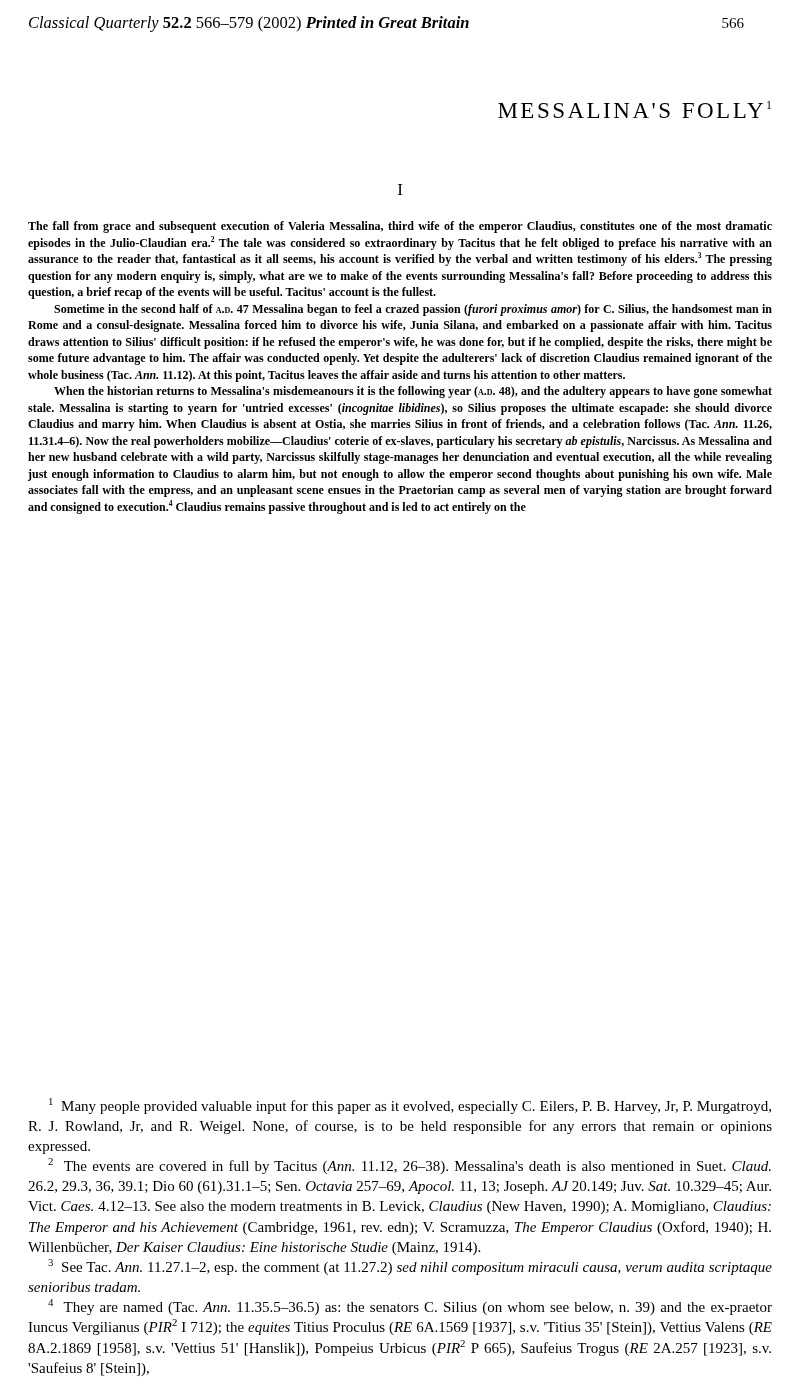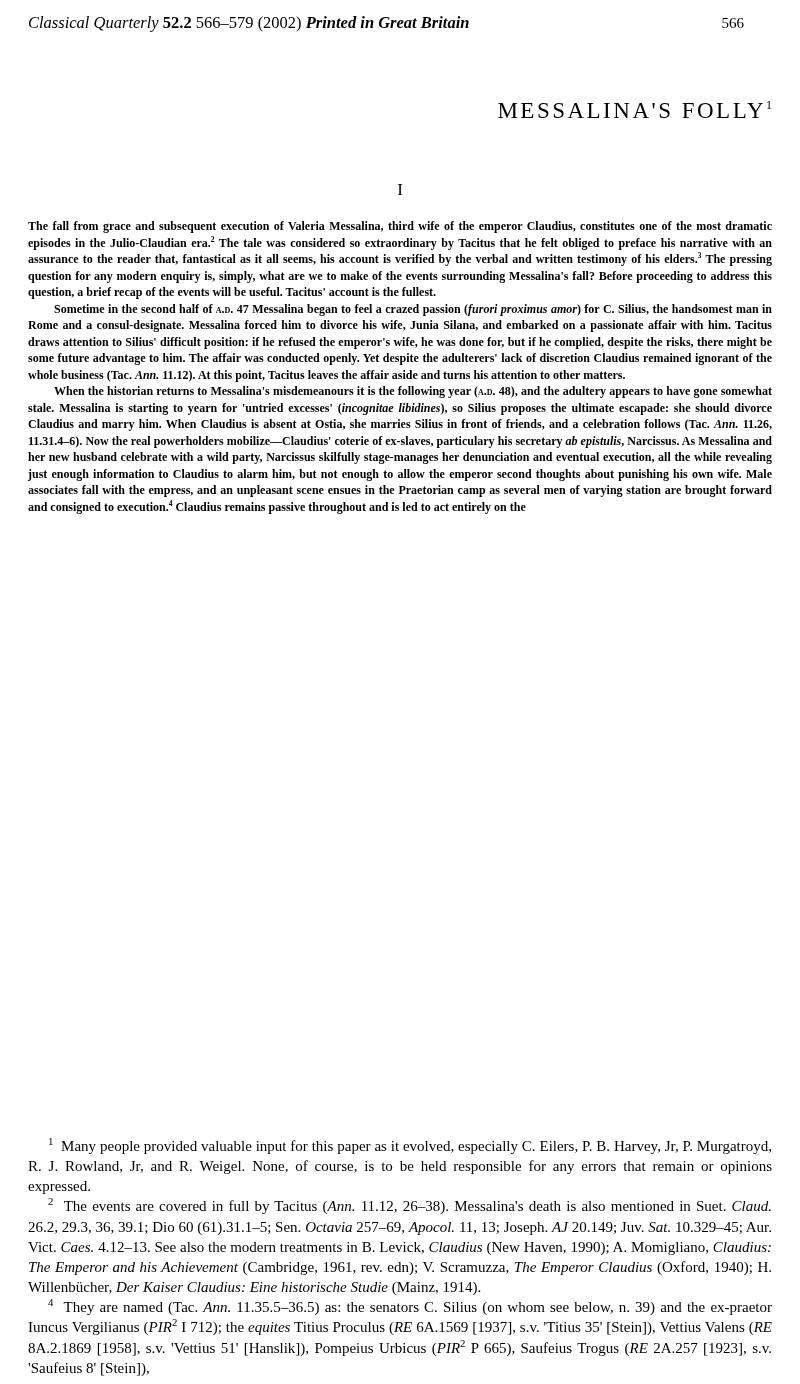--- a/index.html
+++ b/index.html
@@ -140,16 +140,17 @@
   <div class="body-text">
     <p>The fall from grace and subsequent execution of Valeria Messalina, third wife of the emperor Claudius, constitutes one of the most dramatic episodes in the Julio-Claudian era.<sup>2</sup> The tale was considered so extraordinary by Tacitus that he felt obliged to preface his narrative with an assurance to the reader that, fantastical as it all seems, his account is verified by the verbal and written testimony of his elders.<sup>3</sup> The pressing question for any modern enquiry is, simply, what are we to make of the events surrounding Messalina's fall? Before proceeding to address this question, a brief recap of the events will be useful. Tacitus' account is the fullest.</p>
     <p class="indent">Sometime in the second half of <span class="sc">a.d.</span> 47 Messalina began to feel a crazed passion (<i>furori proximus amor</i>) for C. Silius, the handsomest man in Rome and a consul-designate. Messalina forced him to divorce his wife, Junia Silana, and embarked on a passionate affair with him. Tacitus draws attention to Silius' difficult position: if he refused the emperor's wife, he was done for, but if he complied, despite the risks, there might be some future advantage to him. The affair was conducted openly. Yet despite the adulterers' lack of discretion Claudius remained ignorant of the whole business (Tac. <i>Ann.</i> 11.12). At this point, Tacitus leaves the affair aside and turns his attention to other matters.</p>
     <p class="indent">When the historian returns to Messalina's misdemeanours it is the following year (<span class="sc">a.d.</span> 48), and the adultery appears to have gone somewhat stale. Messalina is starting to yearn for 'untried excesses' (<i>incognitae libidines</i>), so Silius proposes the ultimate escapade: she should divorce Claudius and marry him. When Claudius is absent at Ostia, she marries Silius in front of friends, and a celebration follows (Tac. <i>Ann.</i> 11.26, 11.31.4–6). Now the real powerholders mobilize—Claudius' coterie of ex-slaves, particulary his secretary <i>ab epistulis</i>, Narcissus. As Messalina and her new husband celebrate with a wild party, Narcissus skilfully stage-manages her denunciation and eventual execution, all the while revealing just enough information to Claudius to alarm him, but not enough to allow the emperor second thoughts about punishing his own wife. Male associates fall with the empress, and an unpleasant scene ensues in the Praetorian camp as several men of varying station are brought forward and consigned to execution.<sup>4</sup> Claudius remains passive throughout and is led to act entirely on the</p>
   </div>
 
   <div class="footnotes">
     <div class="fn-rule"></div>
     <p class="fnind"><sup>1</sup>&nbsp;&nbsp;Many people provided valuable input for this paper as it evolved, especially C. Eilers, P. B. Harvey, Jr, P. Murgatroyd, R. J. Rowland, Jr, and R. Weigel. None, of course, is to be held responsible for any errors that remain or opinions expressed.</p>
     <p class="fnind"><sup>2</sup>&nbsp;&nbsp;The events are covered in full by Tacitus (<i>Ann.</i> 11.12, 26–38). Messalina's death is also mentioned in Suet. <i>Claud.</i> 26.2, 29.3, 36, 39.1; Dio 60 (61).31.1–5; Sen. <i>Octavia</i> 257–69, <i>Apocol.</i> 11, 13; Joseph. <i>AJ</i> 20.149; Juv. <i>Sat.</i> 10.329–45; Aur. Vict. <i>Caes.</i> 4.12–13. See also the modern treatments in B. Levick, <i>Claudius</i> (New Haven, 1990); A. Momigliano, <i>Claudius: The Emperor and his Achievement</i> (Cambridge, 1961, rev. edn); V. Scramuzza, <i>The Emperor Claudius</i> (Oxford, 1940); H. Willenbücher, <i>Der Kaiser Claudius: Eine historische Studie</i> (Mainz, 1914).</p>
+    <p class="fnind"><sup>3</sup>&nbsp;&nbsp;See Tac. <i>Ann.</i> 11.27.1–2, esp. the comment (at 11.27.2) <i>sed nihil compositum miraculi causa, verum audita scriptaque senioribus tradam.</i></p>
     <p class="fnind"><sup>4</sup>&nbsp;&nbsp;They are named (Tac. <i>Ann.</i> 11.35.5–36.5) as: the senators C. Silius (on whom see below, n. 39) and the ex-praetor Iuncus Vergilianus (<i>PIR</i><sup>2</sup> I 712); the <i>equites</i> Titius Proculus (<i>RE</i> 6A.1569 [1937], s.v. 'Titius 35' [Stein]), Vettius Valens (<i>RE</i> 8A.2.1869 [1958], s.v. 'Vettius 51' [Hanslik]), Pompeius Urbicus (<i>PIR</i><sup>2</sup> P 665), Saufeius Trogus (<i>RE</i> 2A.257 [1923], s.v. 'Saufeius 8' [Stein]),</p>
   </div>
 
 </div>
 
 </body></html>

